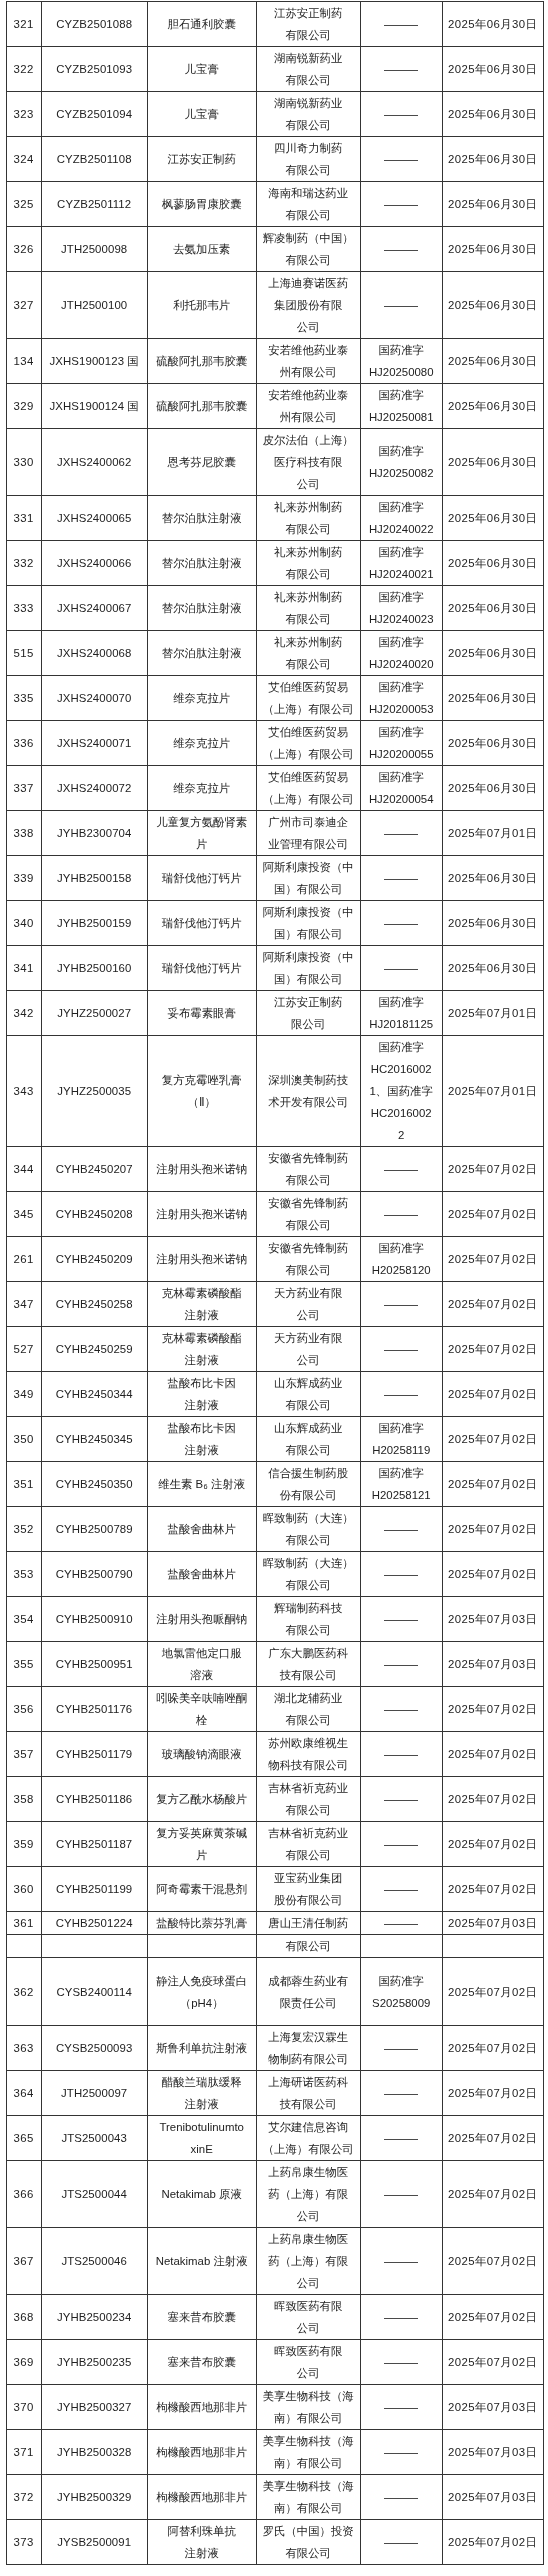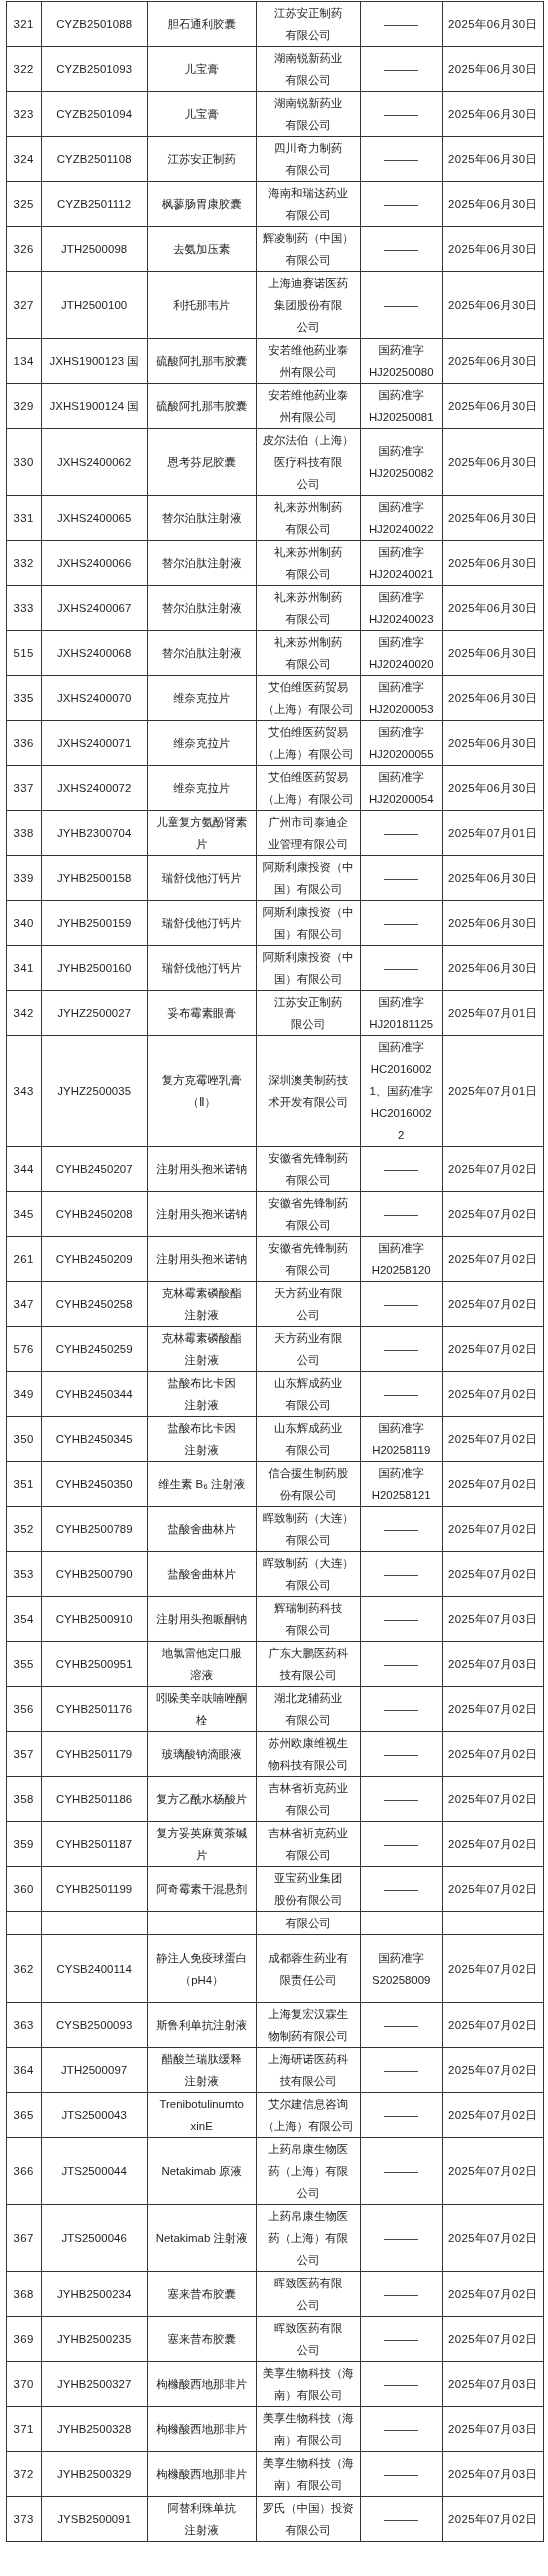--- a/index.html
+++ b/index.html
@@ -325,21 +325,21 @@
           <td class="seq">347</td>
           <td class="code">CYHB2450258</td>
           <td class="name">克林霉素磷酸酯
 注射液</td>
           <td class="company">天方药业有限
 公司</td>
           <td class="reg"><span class="dash-line"></span></td>
           <td class="date">2025年07月02日</td>
         </tr>
         <tr>
-          <td class="seq">576</td>
+          <td class="seq">527</td>
           <td class="code">CYHB2450259</td>
           <td class="name">克林霉素磷酸酯
 注射液</td>
           <td class="company">天方药业有限
 公司</td>
           <td class="reg"><span class="dash-line"></span></td>
           <td class="date">2025年07月02日</td>
         </tr>
         <tr>
           <td class="seq">349</td>
@@ -448,20 +448,28 @@
           <td class="date">2025年07月02日</td>
         </tr>
         <tr>
           <td class="seq">360</td>
           <td class="code">CYHB2501199</td>
           <td class="name">阿奇霉素干混悬剂</td>
           <td class="company">亚宝药业集团
 股份有限公司</td>
           <td class="reg"><span class="dash-line"></span></td>
           <td class="date">2025年07月02日</td>
+        </tr>
+        <tr>
+          <td class="seq">361</td>
+          <td class="code">CYHB2501224</td>
+          <td class="name">盐酸特比萘芬乳膏</td>
+          <td class="company">唐山王清任制药</td>
+          <td class="reg"><span class="dash-line"></span></td>
+          <td class="date">2025年07月03日</td>
         </tr>
         <tr>
           <td class="seq"></td>
           <td class="code"></td>
           <td class="name"></td>
           <td class="company">有限公司</td>
           <td class="reg"></td>
           <td class="date"></td>
         </tr>
         <tr style="height: 68px;">

